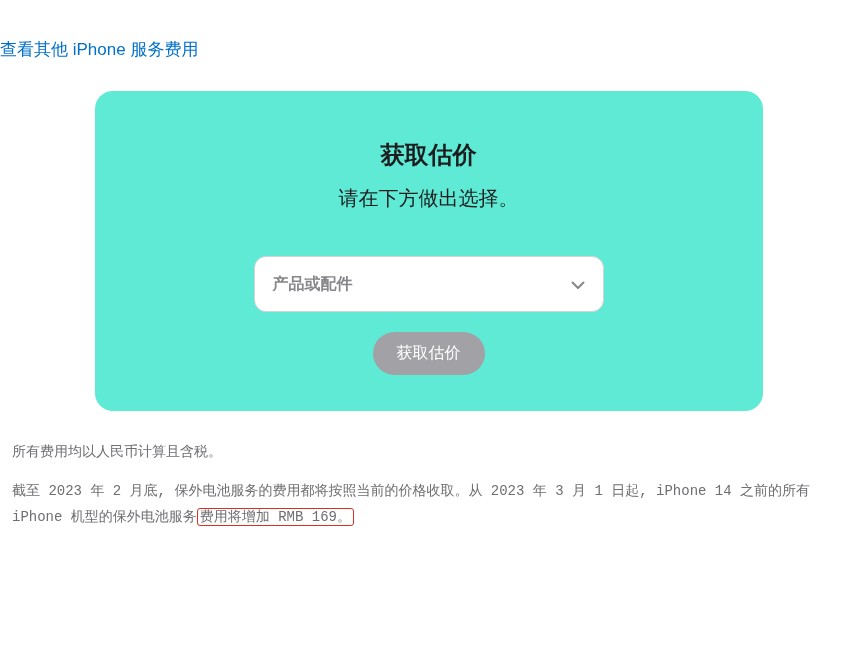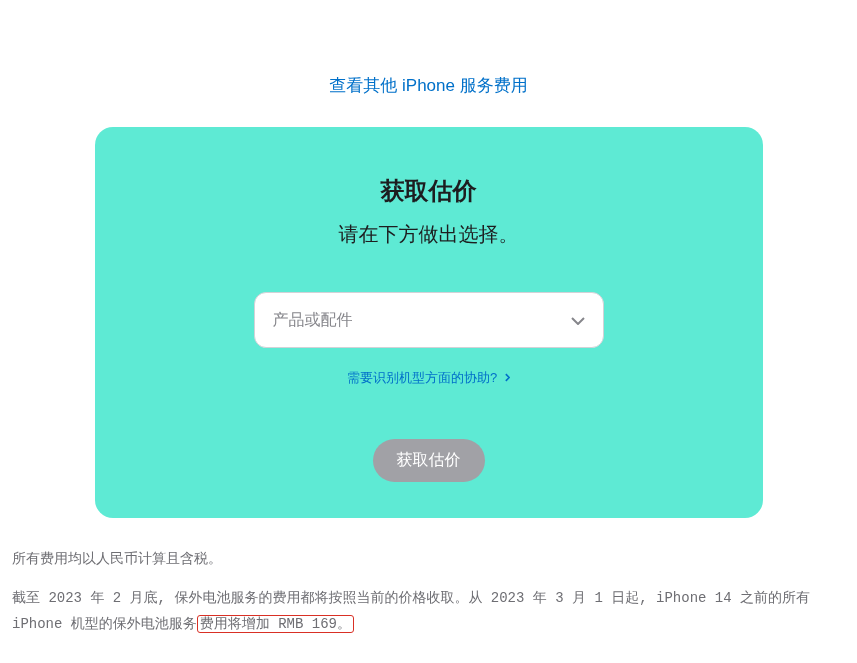--- a/index.html
+++ b/index.html
@@ -8,24 +8,22 @@
       box-sizing: border-box;
     }
     body {
       font-family: -apple-system, BlinkMacSystemFont, "Segoe UI", "Helvetica Neue", Arial, sans-serif;
       background: #ffffff;
       width: 857px;
       height: 663px;
       position: relative;
     }
     .top-link {
-      text-align: center;
       padding-top: 38px;
       padding-bottom: 30px;
-      margin-top: 36px;
     }
     .top-link a {
       color: #0070c9;
       font-size: 17px;
       text-decoration: none;
       cursor: pointer;
     }
     .card {
       background: #5eead4;
       border-radius: 18px;
@@ -57,20 +55,21 @@
       border: 1px solid #d2d2d7;
       border-radius: 12px;
       padding: 0 38px 0 18px;
       font-size: 16px;
       color: #86868b;
       text-align: left;
       cursor: pointer;
       display: flex;
       align-items: center;
       position: relative;
+      font-weight: bold;
     }
     .chevron {
       position: absolute;
       right: 18px;
       top: 50%;
       transform: translateY(-50%);
       pointer-events: none;
     }
     .chevron svg {
       width: 14px;
@@ -142,30 +141,20 @@
       <span>产品或配件</span>
       <span class="chevron">
         <svg viewBox="0 0 14 8">
             <polyline points="1,1 7,7 13,1"></polyline>
           </svg>
       </span>
     </div>
   </div>
 
 
-  <div class="help-link">
-    <a>
-      <span>需要识别机型方面的协助?</span>
-      <span class="help-chevron">
-        <svg viewBox="0 0 6 10">
-            <polyline points="1,1 5,5 1,9"></polyline>
-          </svg>
-      </span>
-    </a>
-  </div>
 
   <button class="submit-btn">获取估价</button>
 </div>
 
 <div class="footer-text">
   <p>所有费用均以人民币计算且含税。</p>
   <p>
     <span>截至 2023 年 2 月底, 保外电池服务的费用都将按照当前的价格收取。从 2023 年 3 月 1 日起, iPhone 14 之前的所有 iPhone 机型的保外电池服务</span><span class="highlight-box">费用将增加 RMB 169。</span>
   </p>
 </div>

